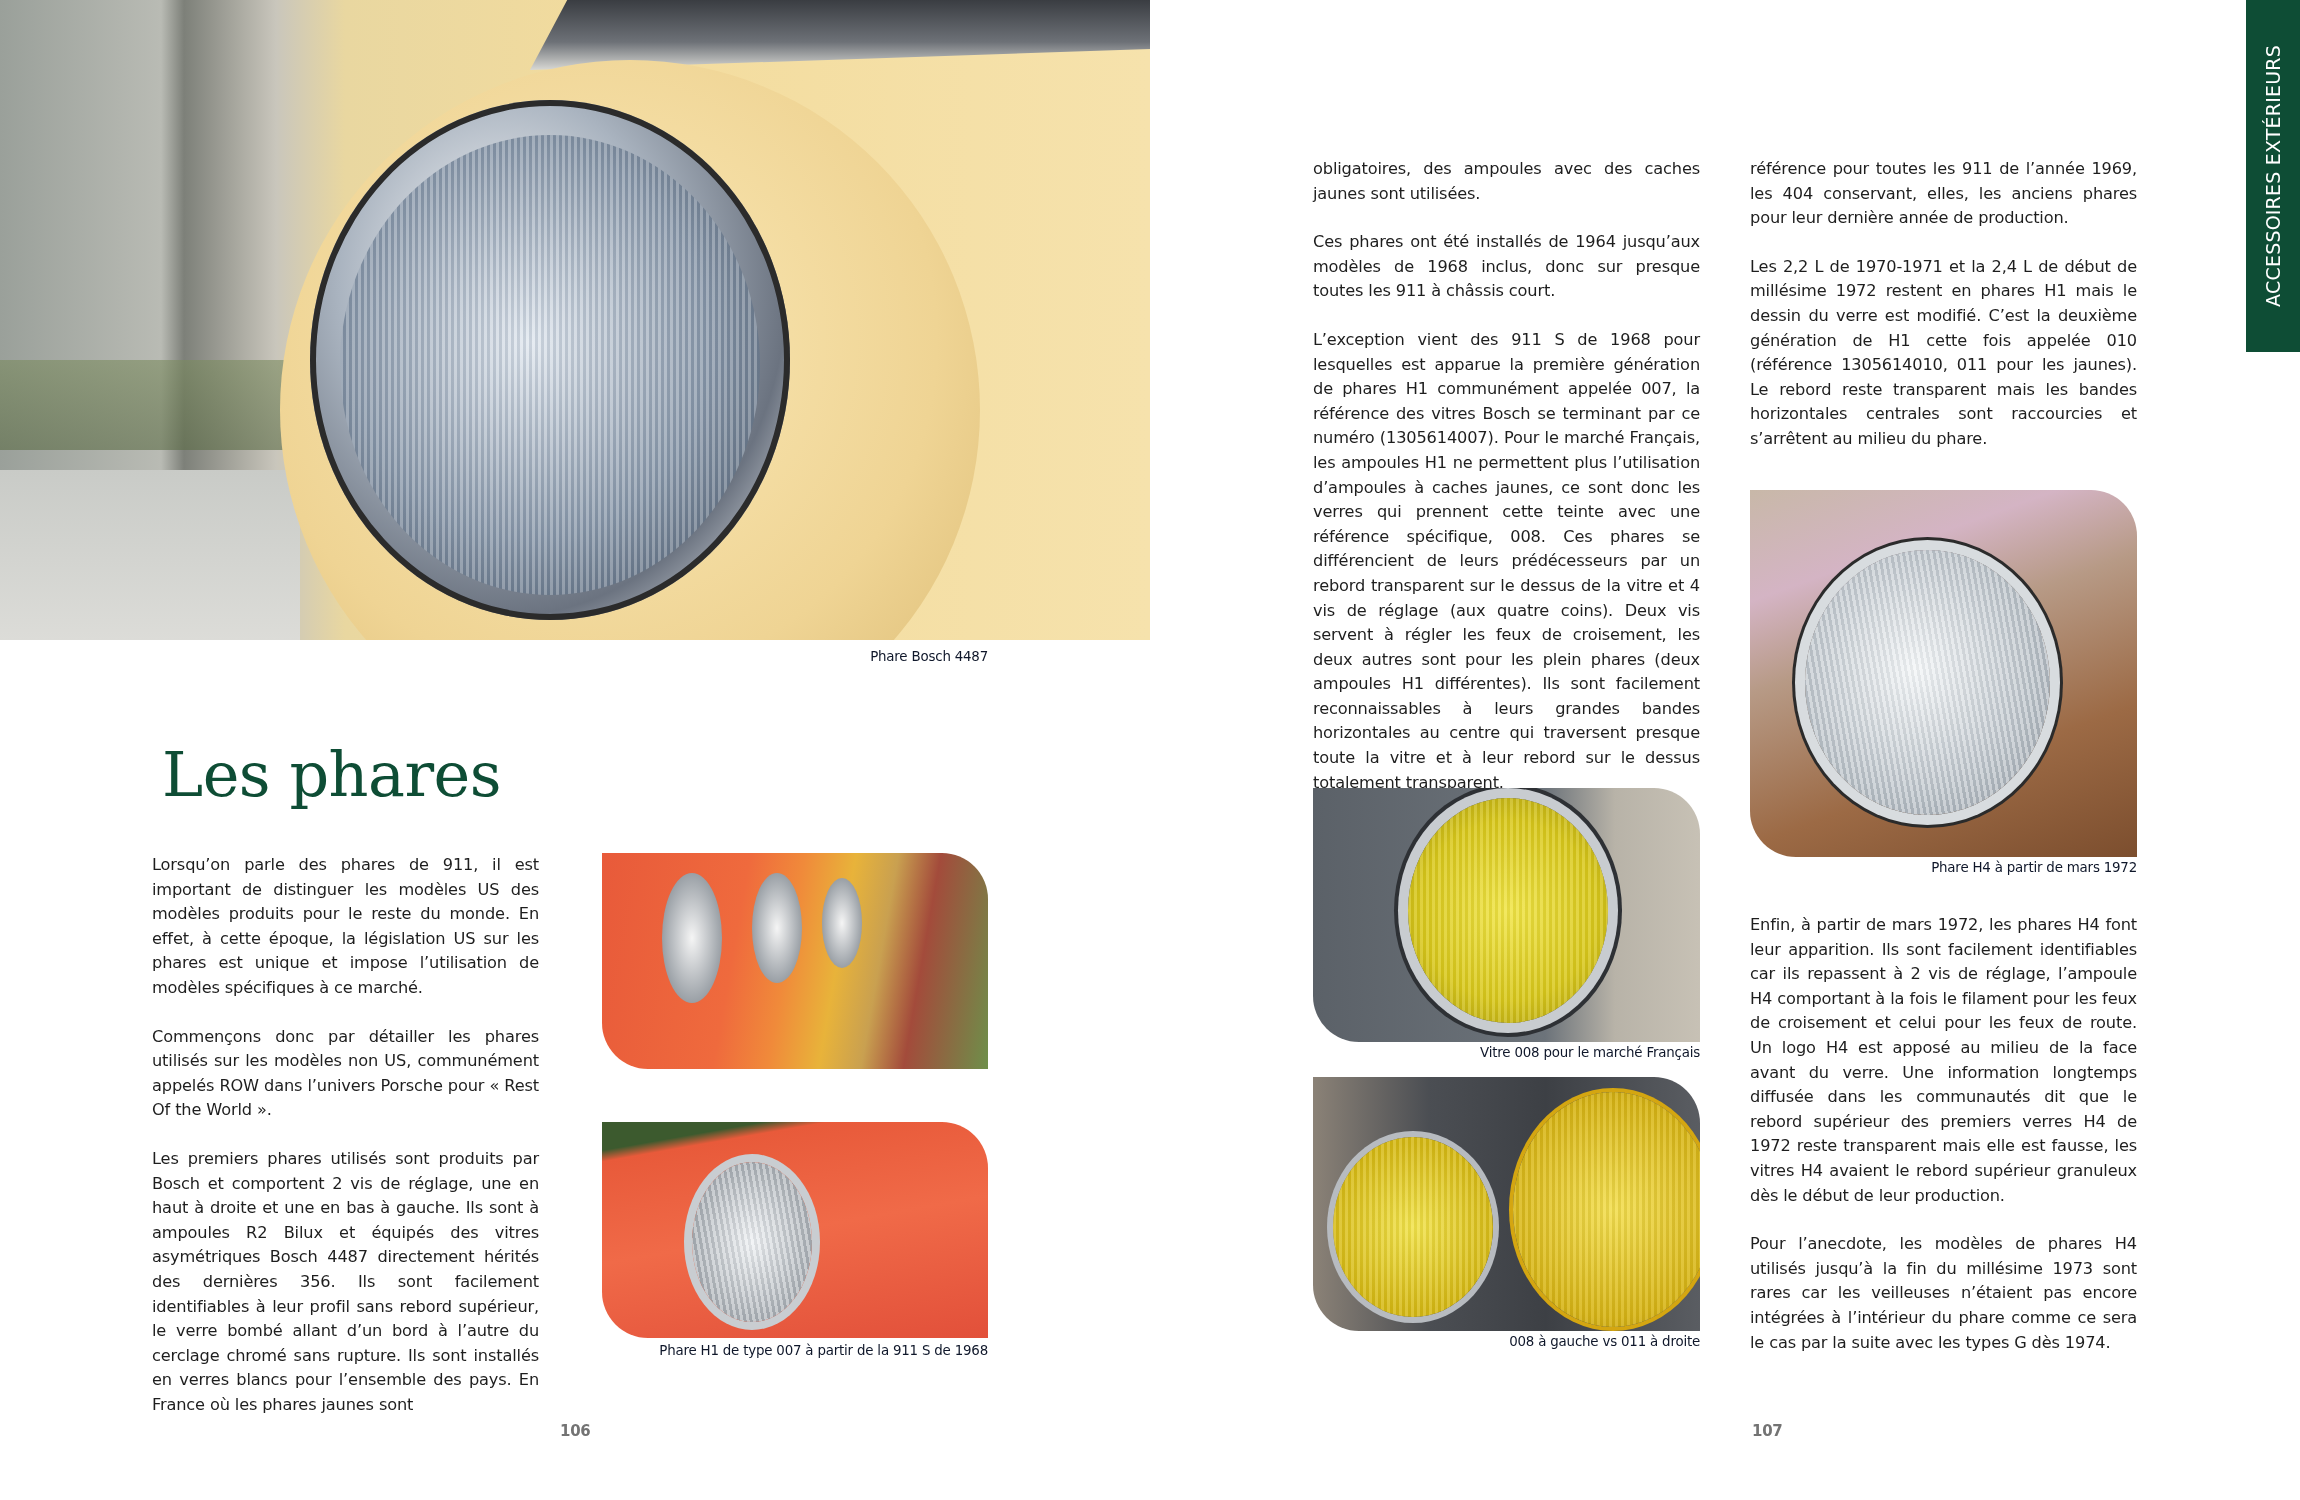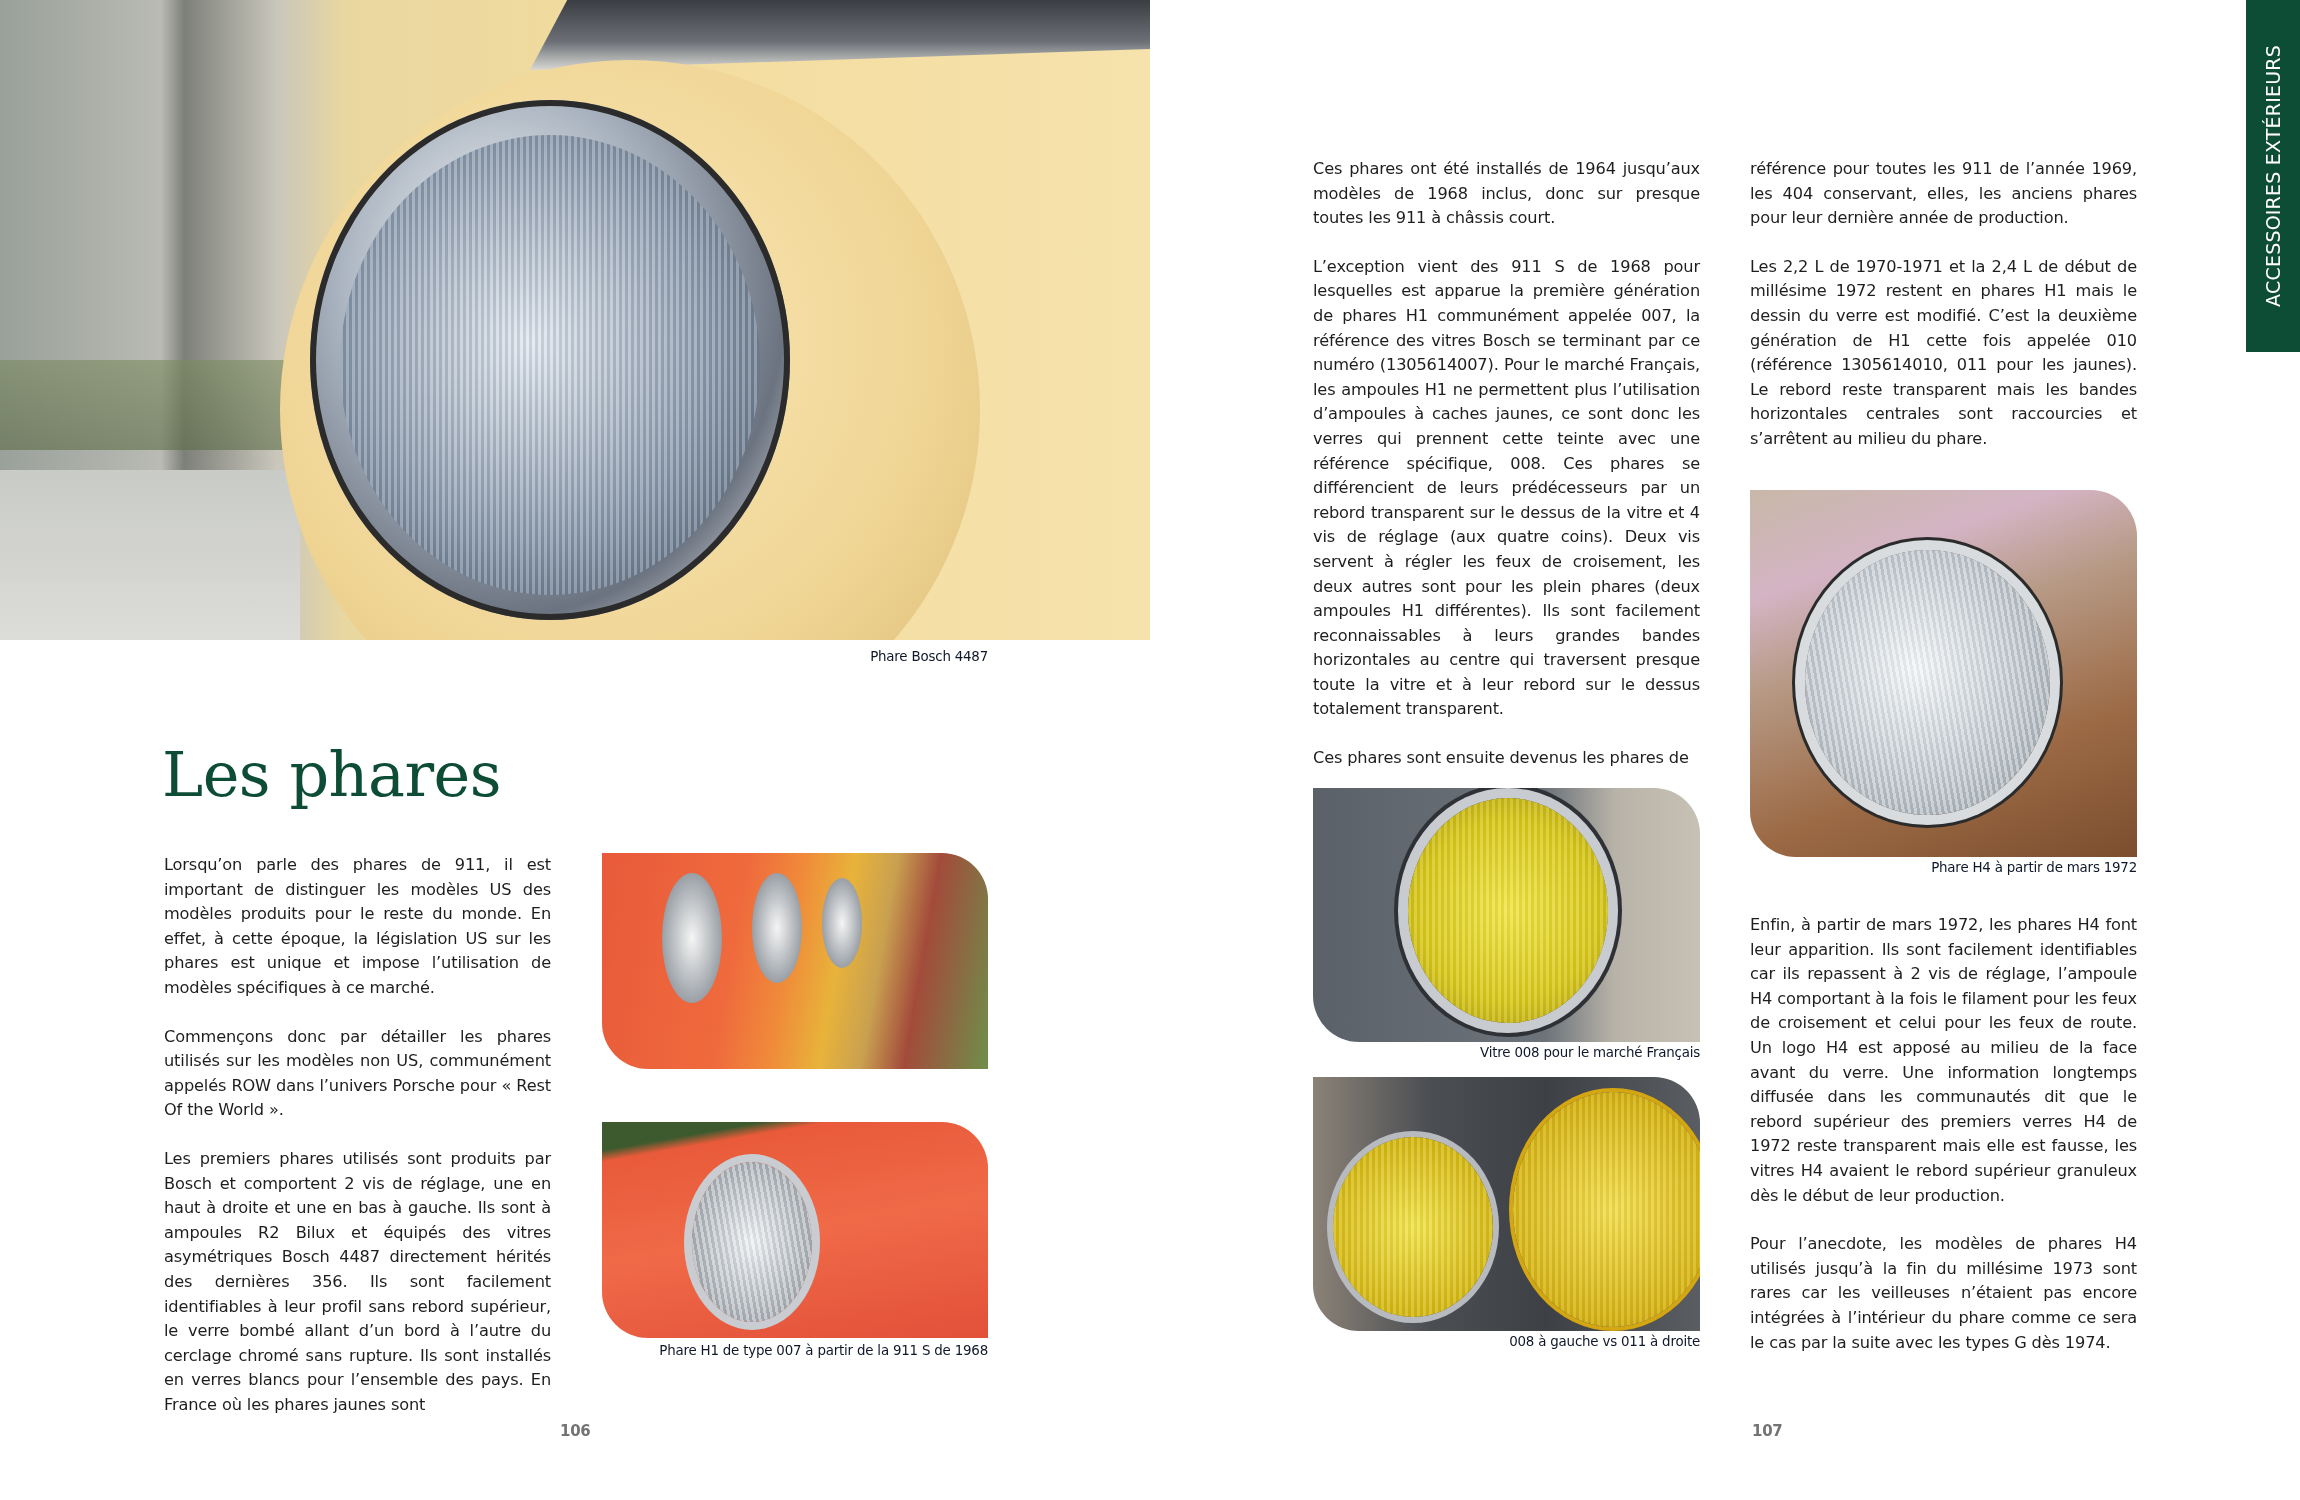--- a/index.html
+++ b/index.html
@@ -71,21 +71,21 @@
     background: repeating-linear-gradient(90deg, rgba(255,255,255,.15) 0 3px, rgba(0,0,0,.05) 3px 6px), radial-gradient(circle,#f2e34a,#d6b913 70%); box-shadow: 0 0 0 6px #b7bbc0; }
   .img-vs .lamp-r { position:absolute; left:200px; top:15px; width:200px; height:235px; border-radius:50%;
     background: repeating-linear-gradient(90deg, rgba(255,255,255,.12) 0 3px, rgba(0,0,0,.06) 3px 6px), radial-gradient(circle,#f4df4f,#d8b515 70%,#b8940c); box-shadow: 0 0 0 4px #d4a611; }
   .img-h4 { left: 1750px; top: 490px; width: 387px; height: 367px;
     background: linear-gradient(160deg,#c8b8a8 0%,#d4b4c4 22%,#b79a86 40%,#9c6a45 70%,#7c4e2e 100%); }
   .img-h4 .lamp { position:absolute; left:55px; top:60px; width:245px; height:265px; border-radius:50%;
     background: repeating-linear-gradient(80deg, rgba(255,255,255,.35) 0 3px, rgba(0,0,0,.04) 3px 6px), radial-gradient(ellipse at 45% 45%,#f1f4f6,#b8c0c7 60%,#8d959d); box-shadow: 0 0 0 10px #d8dcdf, 0 0 0 13px #2b2b2b; }
 
   
   .col { position: absolute; }
-  .col-left-main { left: 164px; top: 853px; width: 387px; }
+  .col-left-main { left: 152px; top: 853px; width: 387px; }
   .col-right-a { left: 1313px; top: 157px; width: 387px; }
   .col-right-b-top { left: 1750px; top: 157px; width: 387px; }
   .col-right-b-bottom { left: 1750px; top: 913px; width: 387px; }
 
   .headline {
     position: absolute; left: 162px; top: 738px;
     font-family: "DejaVu Serif", serif;
     font-size: 62px; line-height: 74px; font-weight: normal;
     letter-spacing: -0.5px;
     color: #0e4d35;
@@ -145,20 +145,21 @@
 
   <div class="photo rounded img-h1">
     <div class="lamp"></div>
   </div>
   <div class="caption cap-h1">Phare H1 de type 007 à partir de la 911 S de 1968</div>
 
   <div class="folio folio-left">106</div>
 </div>
 
 <div class="col col-right-a body-text">
+  <p>obligatoires, des ampoules avec des caches jaunes sont utilisées.</p>
   <p>Ces phares ont été installés de 1964 jusqu’aux modèles de 1968 inclus, donc sur presque toutes les 911 à châssis court.</p>
   <p>L’exception vient des 911 S de 1968 pour lesquelles est apparue la première génération de phares H1 communément appelée 007, la référence des vitres Bosch se terminant par ce numéro (1305614007). Pour le marché Français, les ampoules H1 ne permettent plus l’utilisation d’ampoules à caches jaunes, ce sont donc les verres qui prennent cette teinte avec une référence spécifique, 008. Ces phares se différencient de leurs prédécesseurs par un rebord transparent sur le dessus de la vitre et 4 vis de réglage (aux quatre coins). Deux vis servent à régler les feux de croisement, les deux autres sont pour les plein phares (deux ampoules H1 différentes). Ils sont facilement reconnaissables à leurs grandes bandes horizontales au centre qui traversent presque toute la vitre et à leur rebord sur le dessus totalement transparent.</p>
   <p>Ces phares sont ensuite devenus les phares de</p>
 </div>
 
 <div class="photo rounded img-008">
   <div class="lamp"></div>
 </div>
 <div class="caption cap-008">Vitre 008 pour le marché Français</div>
 

